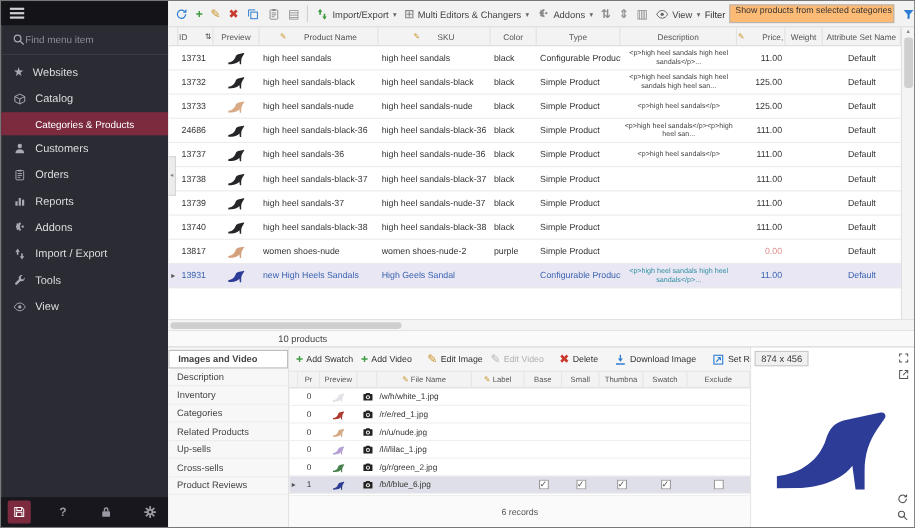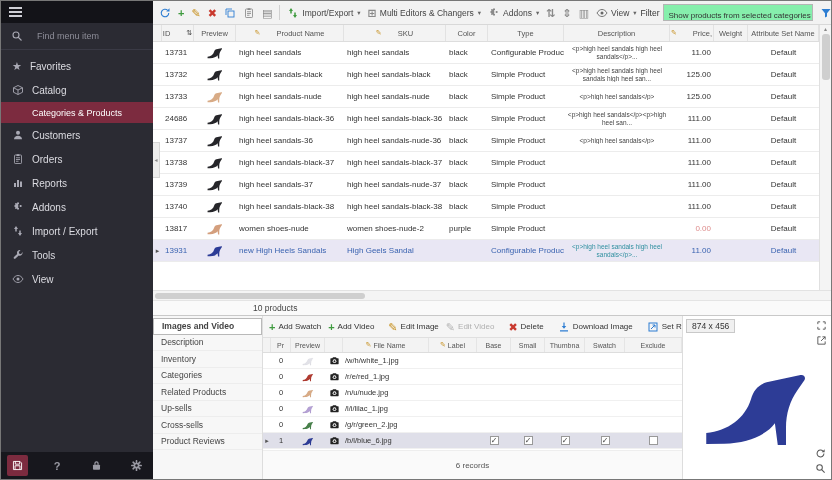--- a/index.html
+++ b/index.html
@@ -8,36 +8,36 @@
   svg{display:block}
   .nic{width:12px;height:12px;color:#a9a9b4}
   .tbi{width:12px;height:12px;flex-shrink:0}
   span.tbi.txt{width:auto;height:auto;font-size:11px;font-weight:bold;line-height:10px;display:inline-block}
   .caret{font-size:6.5px;color:#666;margin-left:1px}
   
   .sidebar{width:152px;background:#2b2b33;color:#e2e2e8;display:flex;flex-direction:column;flex-shrink:0}
   .sb-top{height:22px;background:#131318;display:flex;align-items:center;padding:0 8px;flex-shrink:0}
   .hamburger{background:none;border:none;cursor:pointer}
   .hamburger span{display:block;width:13px;height:2px;background:#cfcfd6;margin:2px 0}
-  .sb-search{height:27px;display:flex;align-items:center;gap:14px;padding:0 10px;border-bottom:1px solid #3a3a45;color:#8d8d98;font-size:9px;flex-shrink:0}
+  .sb-search{height:27px;display:flex;align-items:center;gap:0;padding:0 10px;border-bottom:1px solid #3a3a45;color:#8d8d98;font-size:9px;flex-shrink:0}
   .sb-nav{flex:1;overflow:hidden;padding-top:4px}
   .nav-item{display:flex;align-items:center;gap:8px;height:24px;padding:0 11px;font-size:10px;color:#dcdce2;cursor:default;white-space:nowrap}
   .nav-sub-item{height:21px;padding:0 10px 0 31px;display:flex;align-items:center;font-size:9px;color:#c9c9d2;white-space:nowrap}
   .nav-sub-item.selected{background:#7c2b3f;color:#fff}
   .sb-bottom{height:27px;background:#17171d;display:flex;align-items:center;justify-content:space-between;padding:0 6px;flex-shrink:0}
   .sb-bot-btn{width:21px;height:21px;display:flex;align-items:center;justify-content:center;background:none;border:none;color:#9a9aa4;font-size:11px;font-weight:bold}
   .sb-bot-btn svg{width:13px;height:13px}
   .sb-bot-btn.active{background:#7c2b3f;color:#fff;border-radius:2px}
   
   .main{flex:1;display:flex;flex-direction:column;min-width:0;background:#fff}
   .toolbar{height:24px;background:#f2f2f2;border-bottom:1px solid #d8d8d8;display:flex;align-items:center;padding:0 3px;gap:1px;font-size:8.5px;white-space:nowrap;overflow:hidden;flex-shrink:0}
   .tb-btn{display:flex;align-items:center;gap:3px;padding:2px 3px;border-radius:2px;color:#444;cursor:pointer}
   .tb-sep{width:1px;height:15px;background:#d0d0d0;margin:0 3px}
   .tb-filter{display:flex;align-items:center;gap:4px;margin-left:auto}
-  .tb-select{display:flex;align-items:flex-end;justify-content:space-between;background:#86efac;border:1px solid #b5b5b5;height:17px;padding:0 4px;width:150px;font-size:8px;color:#333;overflow:hidden;white-space:nowrap}
+  .tb-select{display:flex;align-items:flex-start;justify-content:space-between;background:#fdba74;border:1px solid #b5b5b5;height:17px;padding:0 4px;width:150px;font-size:8px;color:#333;overflow:hidden;white-space:nowrap}
   
   .grid-wrap{position:relative;flex:1;overflow:hidden}
   .gh{display:flex;height:17px;background:#f3f3f3;border-bottom:1px solid #ddd;align-items:stretch;color:#555;font-size:7.5px;padding-right:12px}
   .gh .gc{display:flex;align-items:center;justify-content:center;gap:16px;border-right:1px solid #e2e2e2;padding:0 2px;overflow:hidden;white-space:nowrap}
   .pencil{font-size:7px;color:#c79121}
   .sort{font-size:7px;color:#444}
   .c-sel{width:9px}.c-id{width:32px}.c-prev{width:42px}.c-name{width:108px}.c-sku{width:102px}
   .c-color{width:42px}.c-type{width:76px}.c-desc{width:106px}.c-price{width:44px}.c-weight{width:34px}.c-attr{flex:1}
   .grid-body{padding-right:12px}
   .grow{display:flex;align-items:center;height:22px;border-bottom:1px solid #ececec;font-size:8px;color:#333}
@@ -221,21 +221,21 @@
     </div>
     <div class="sb-search">
       <svg class="nic" viewBox="0 0 24 24">
           <use href="#sym-search"></use>
         </svg>
       <span>Find menu item</span>
     </div>
     <nav class="sb-nav" id="sb-nav">
         <div class="nav-item">
     <span class="nav-ico"><span class="tbi txt" style="color:#a9a9b4">★</span></span>
-    <span class="nav-label">Favorites</span>
+    <span class="nav-label">Websites</span>
   </div>
         <div class="nav-item">
     <span class="nav-ico">
             <svg class="nic" style="color:#a9a9b4" viewBox="0 0 24 24">
               <use href="#sym-box"></use>
             </svg>
           </span>
     <span class="nav-label">Catalog</span>
   </div>
         <div class="nav-sub-item selected">Categories &amp; Products</div>

